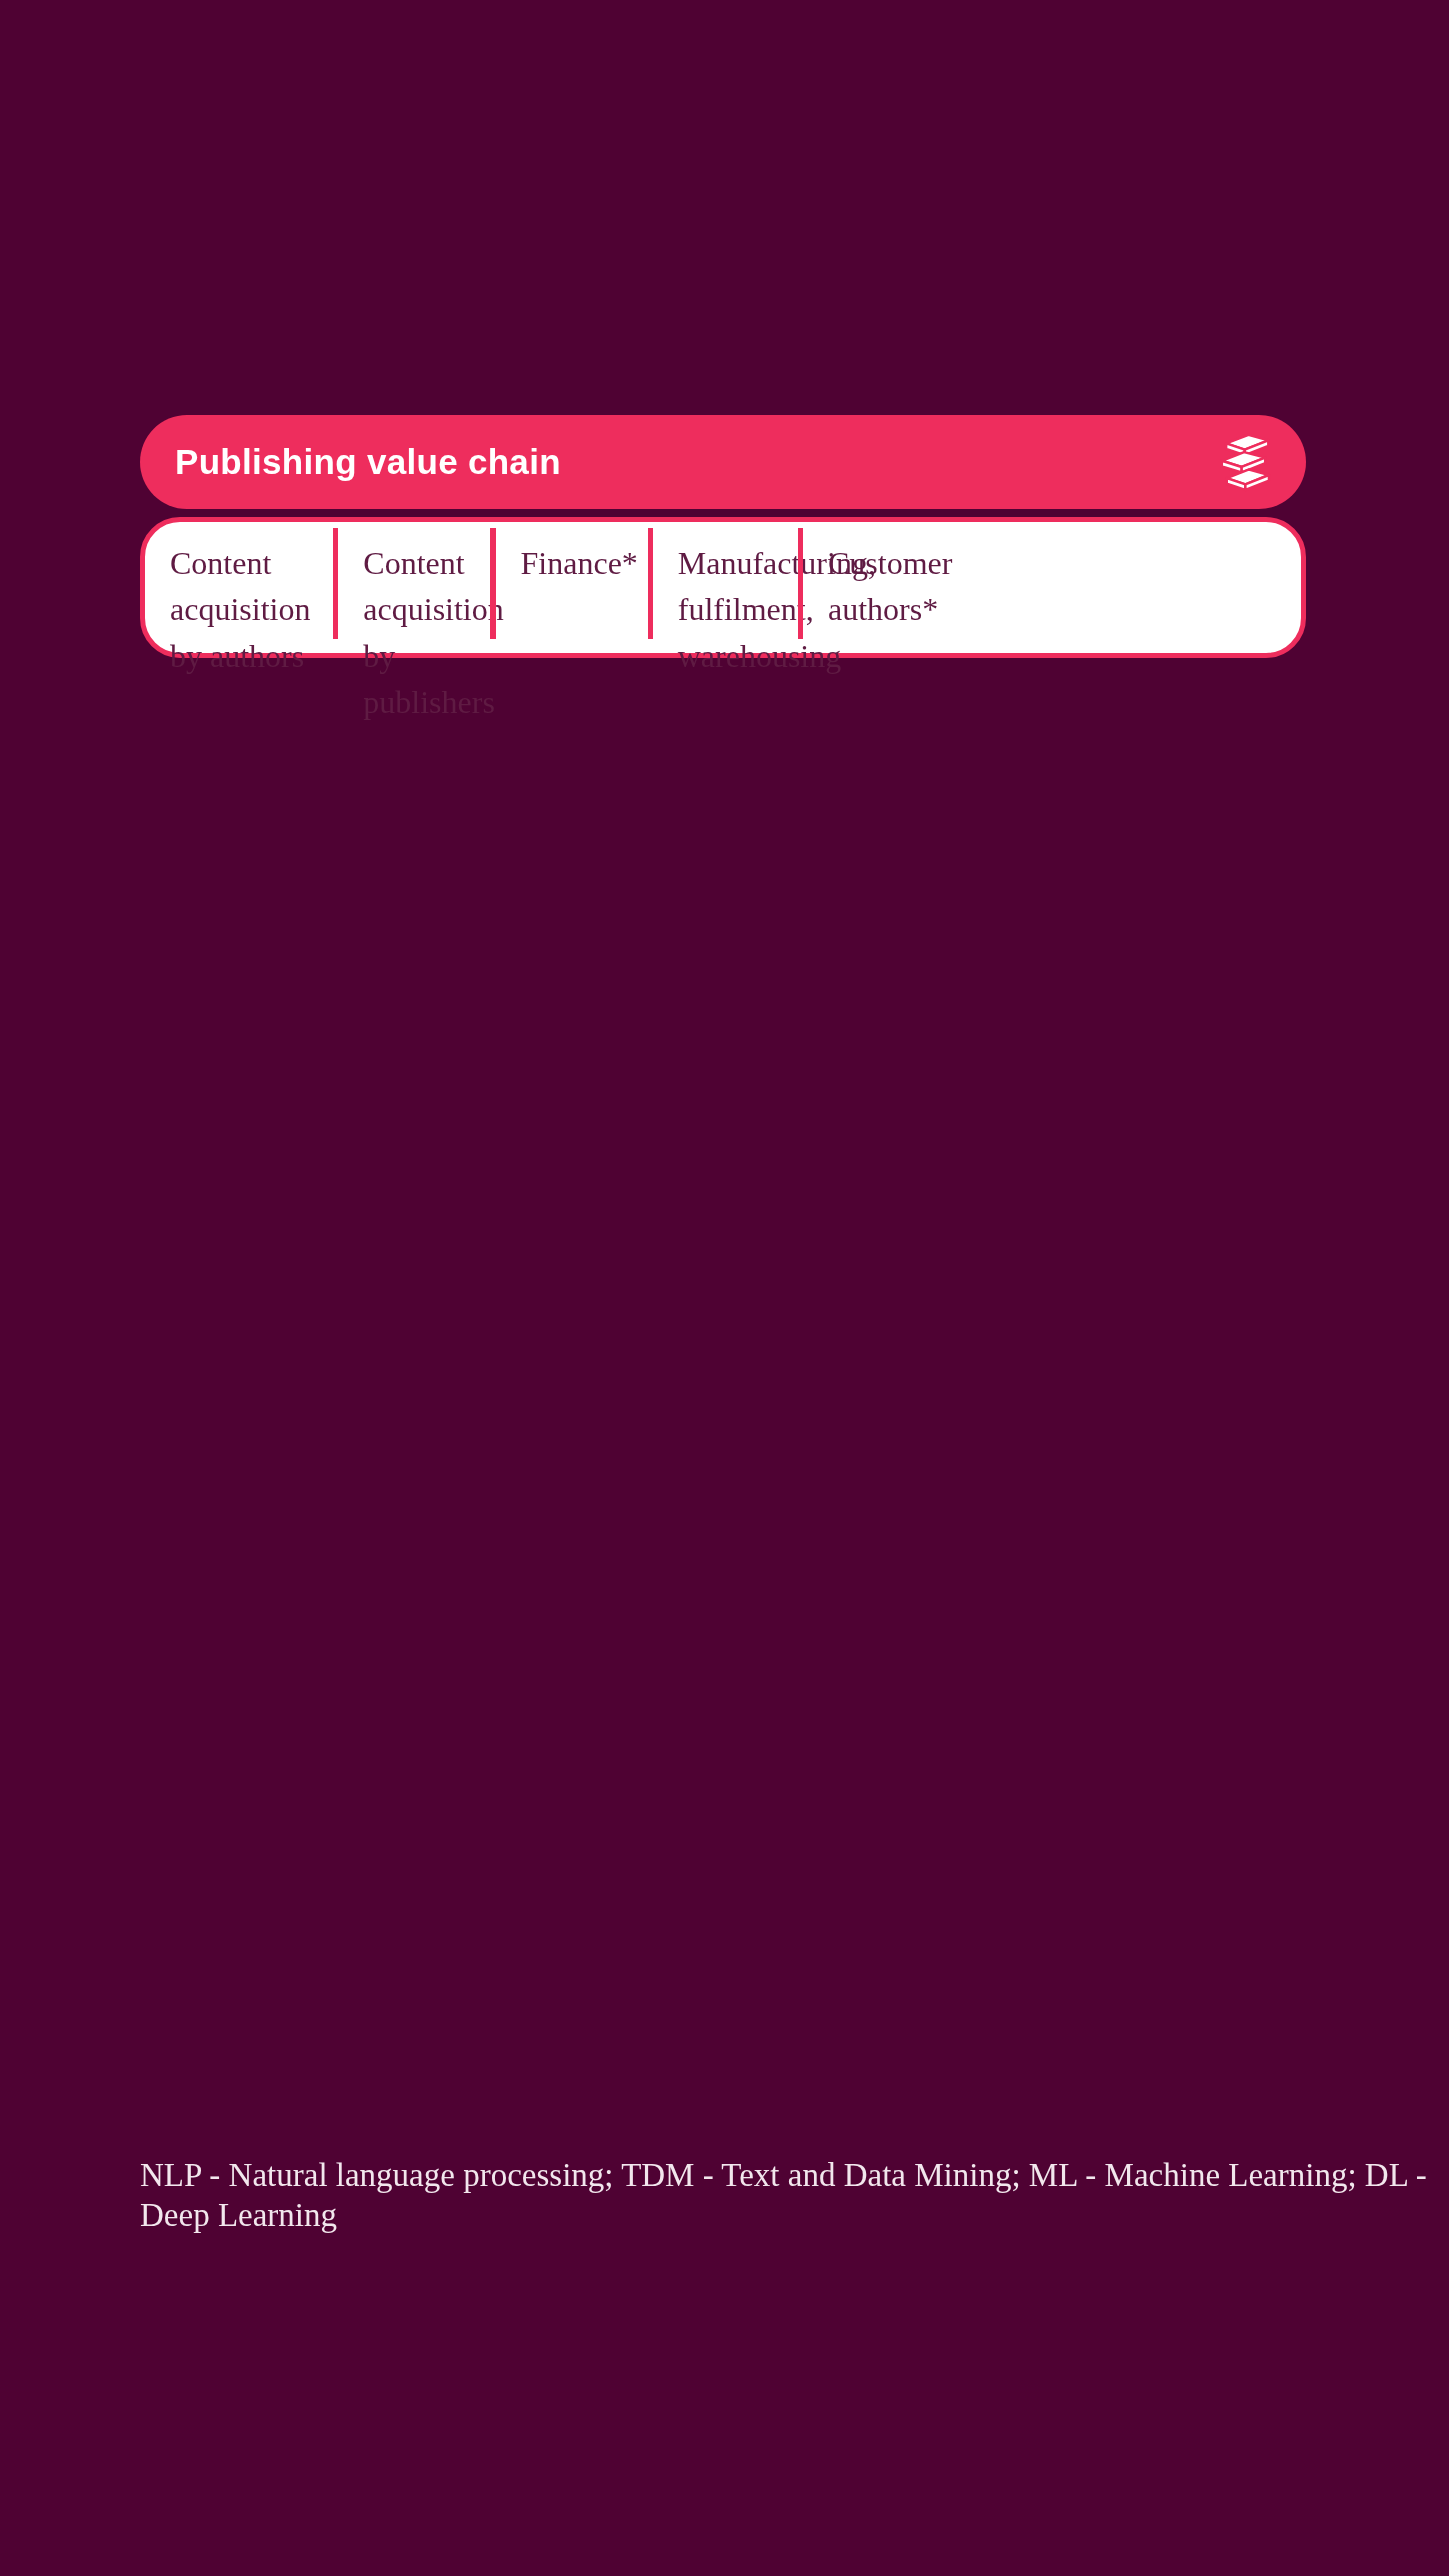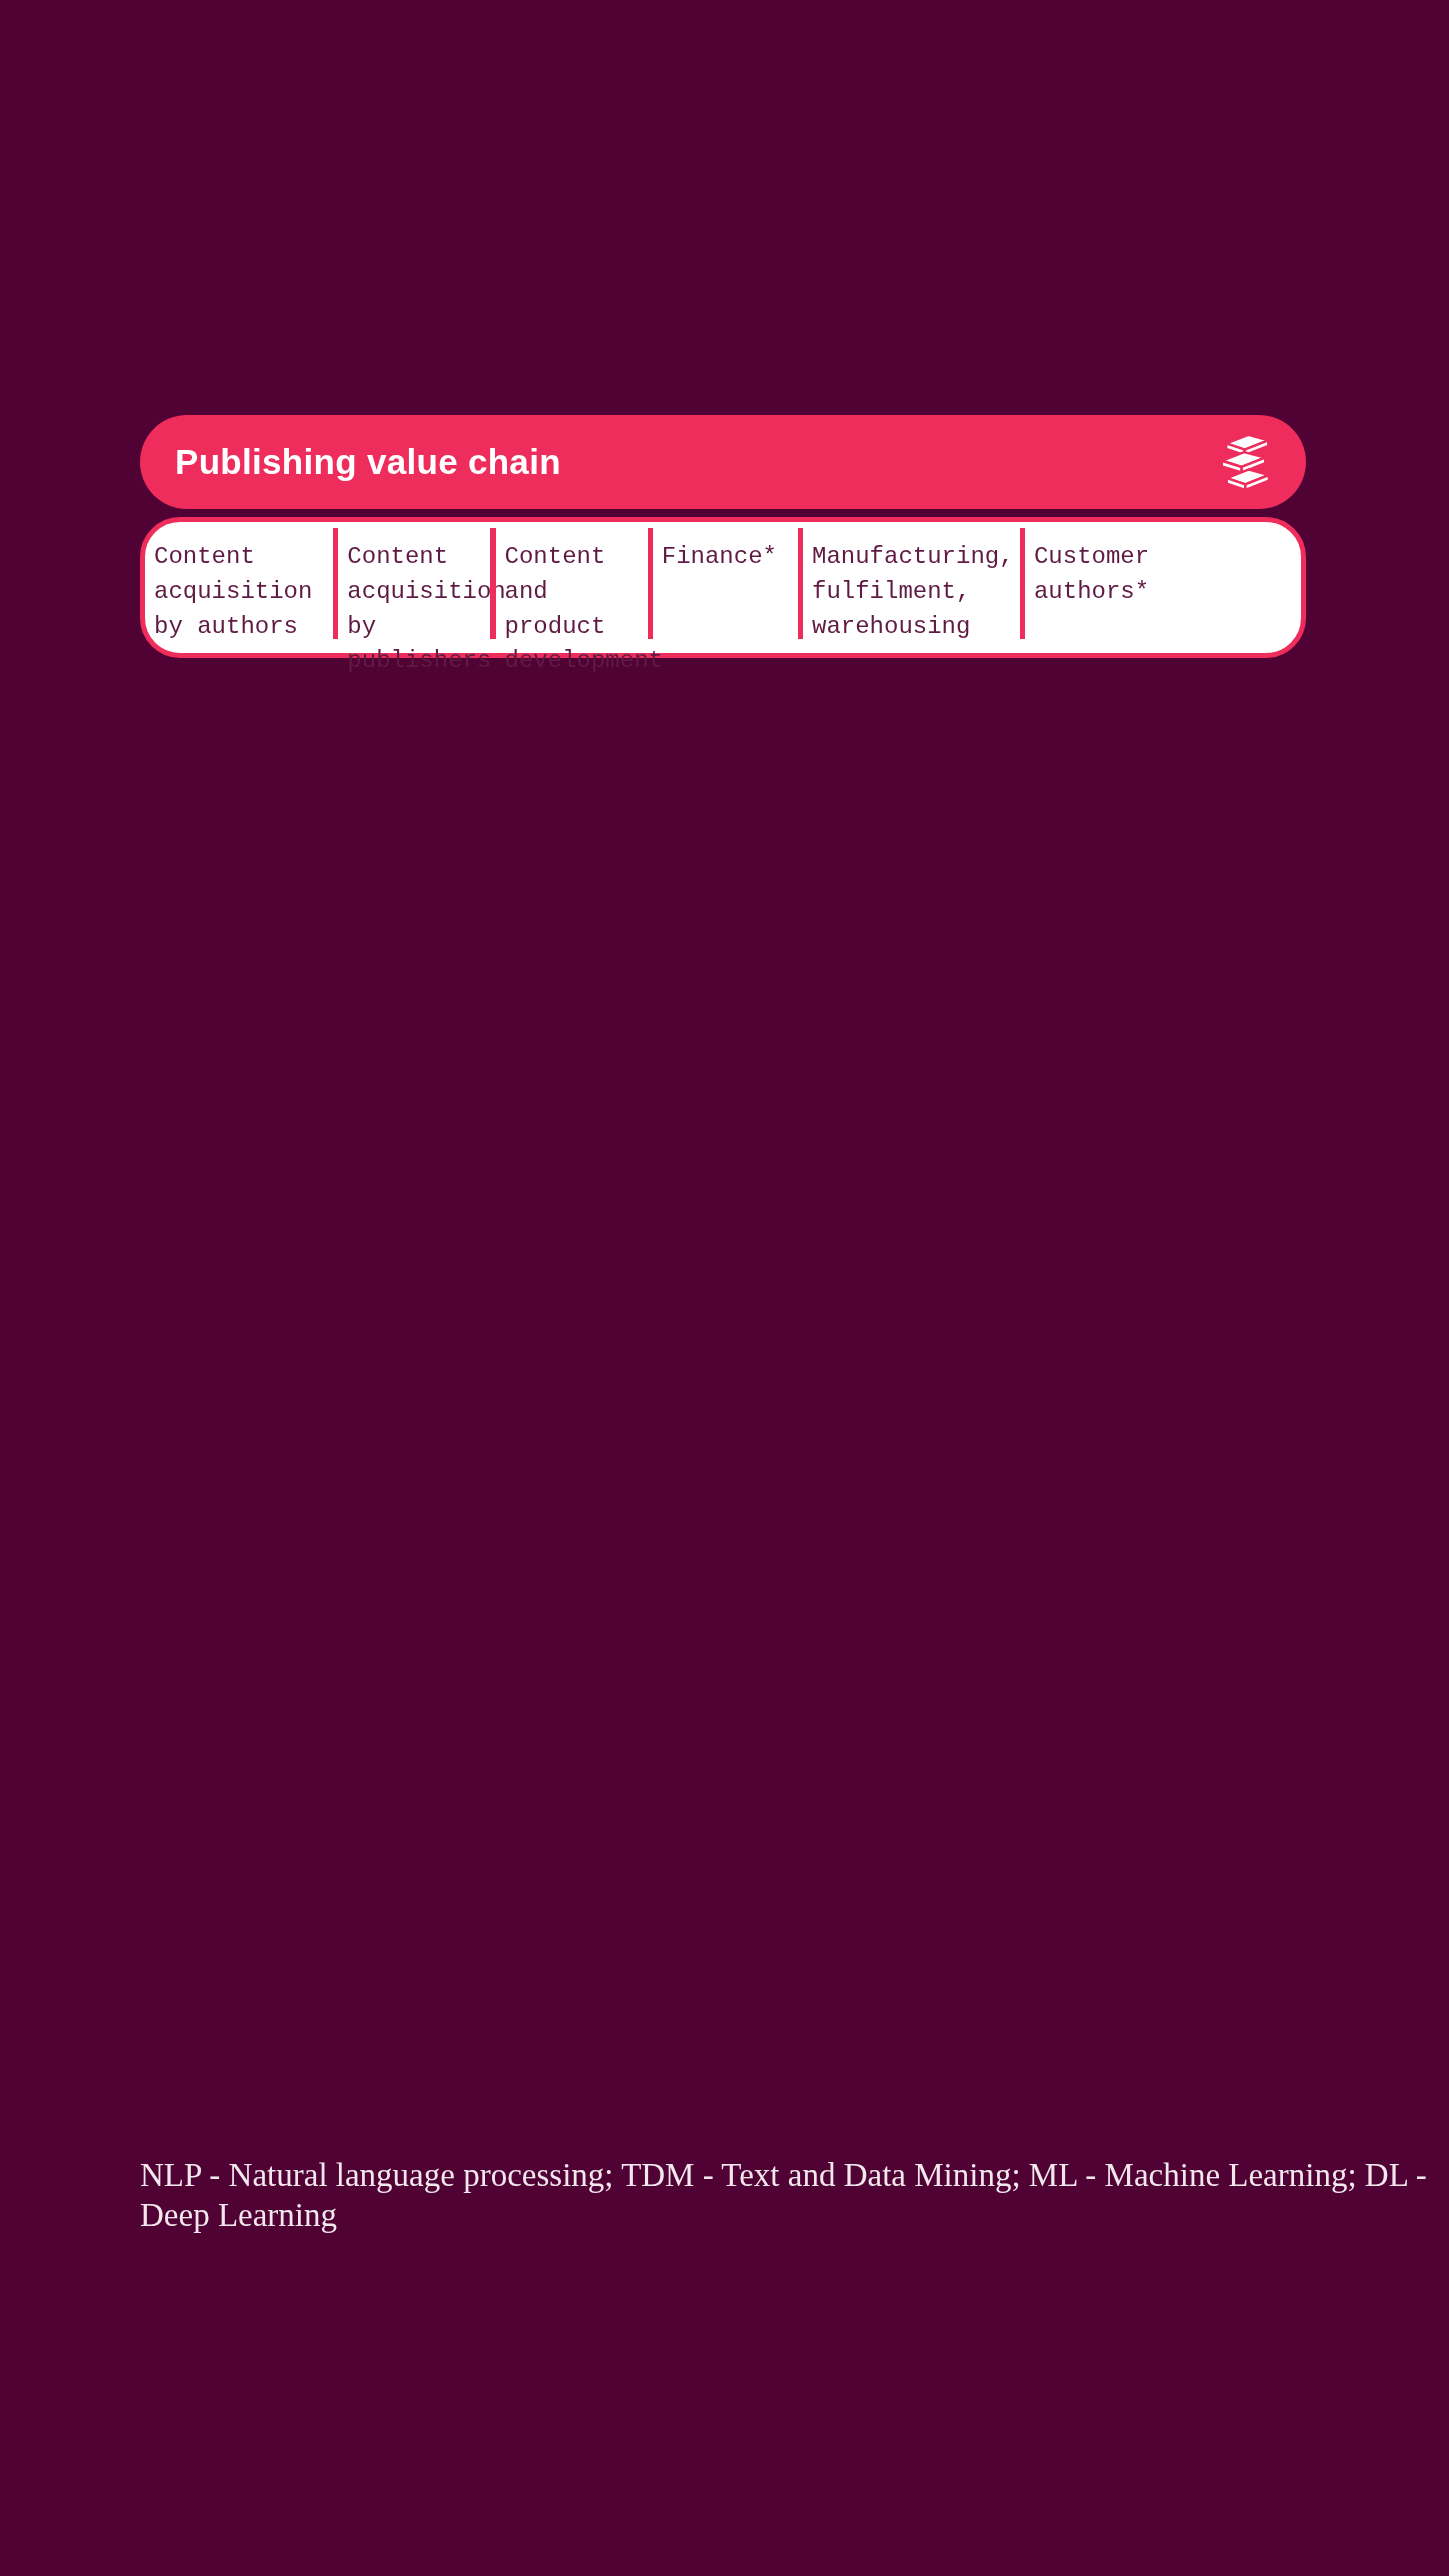--- a/index.html
+++ b/index.html
@@ -57,24 +57,25 @@
   .step:nth-child(4){width:13.0%}
   .step:nth-child(5){width:19.2%}
   .step:nth-child(6){width:11.5%}
   .step:nth-child(7){width:12.6%}
   .step + .step::before{
     content:"";position:absolute;left:-2.6px;top:6.4px;bottom:14px;width:5.2px;
     background:var(--accent);
   }
   .step-label{
     display:block;
-    font-family:Liberation Mono, monospace;
-    font-size:24px;line-height:1.45;
+    font-family:Liberation Serif, serif;
+    font-size:32px;line-height:1.45;
     color:var(--step-text);
     white-space:pre-line;
+    margin-left:16px;
   }
 
   
   .footnote{
     position:absolute;left:140px;top:2156px;margin:0;
     font-family:"Liberation Serif","DejaVu Serif",serif;
     font-size:33px;line-height:1.2;
     color:var(--footnote-text);
   }
 </style>
@@ -116,25 +117,20 @@
       <span class="step-label">Content
 acquisition
 by authors</span>
     </div>
     <div class="step">
       <span class="step-label">Content
 acquisition
 by publishers</span>
     </div>
     <div class="step">
-      <span class="step-label">Content and
-product
-development</span>
-    </div>
-    <div class="step">
       <span class="step-label">Finance*</span>
     </div>
     <div class="step">
       <span class="step-label">Manufacturing,
 fulfilment,
 warehousing</span>
     </div>
     <div class="step">
       <span class="step-label">Customer
 authors*</span>

